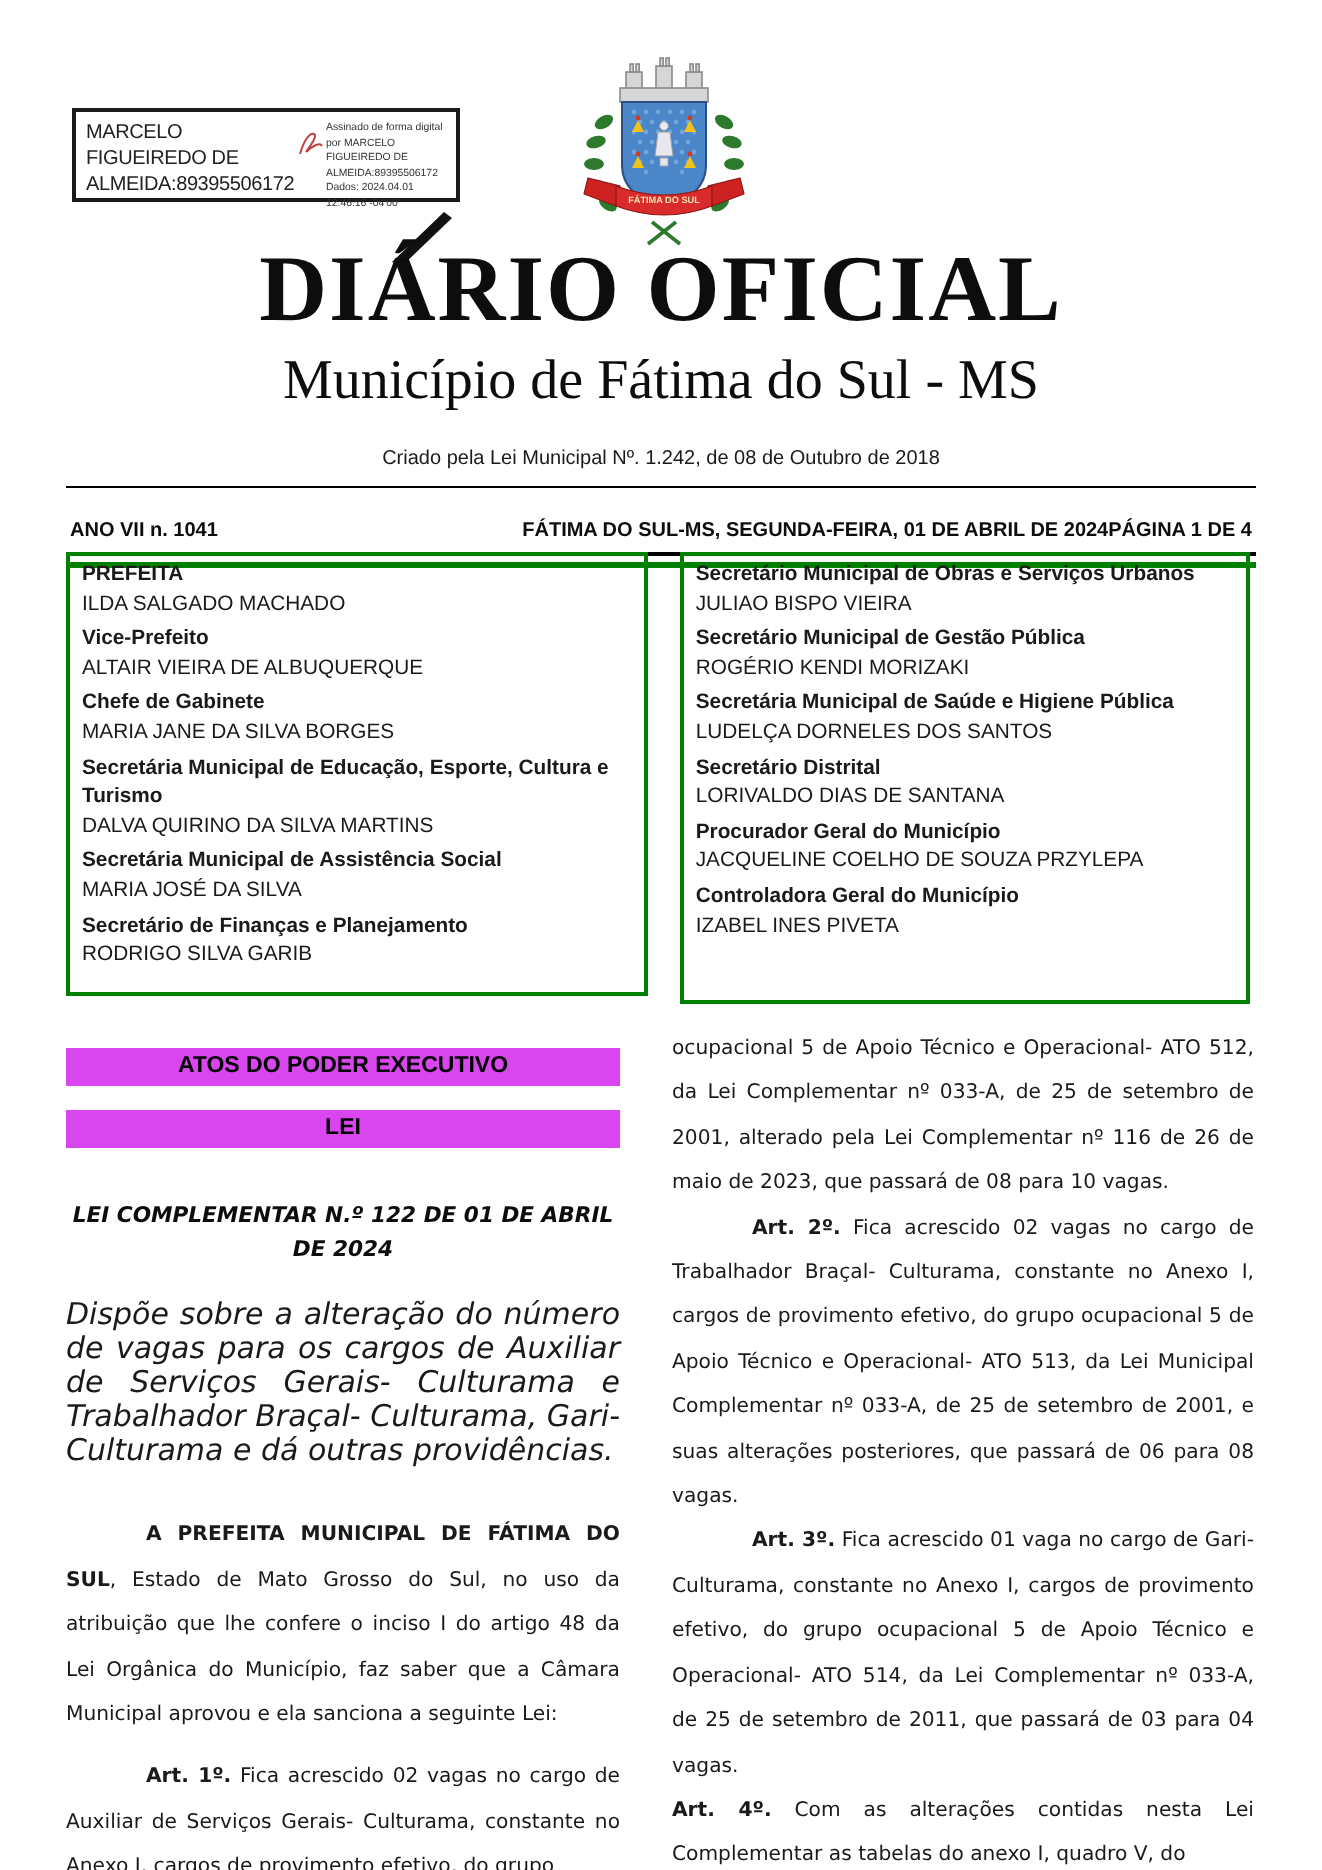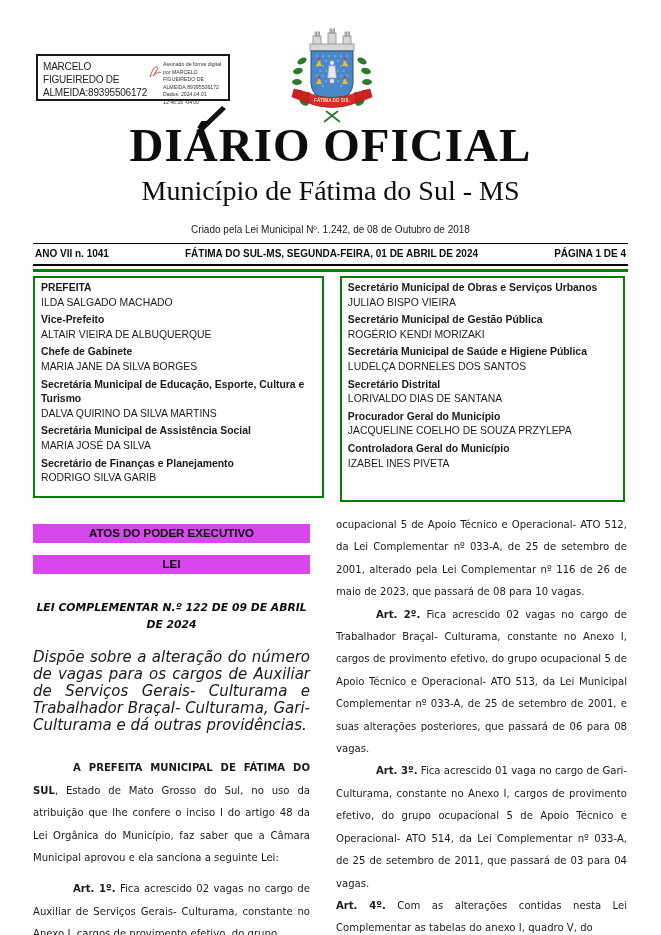--- a/index.html
+++ b/index.html
@@ -17,22 +17,22 @@
   
   .pen-mark{position:absolute;left:192px;top:103px;width:40px;height:30px;}
 
   
   .title{position:absolute;left:0;right:0;top:118px;text-align:center;font-family:"Liberation Serif",serif;font-weight:bold;font-size:47px;letter-spacing:1px;color:#0d0d0d;}
   .subtitle{position:absolute;left:0;right:0;top:175px;text-align:center;font-family:"Liberation Serif",serif;font-size:28px;color:#0d0d0d;}
   .note{position:absolute;left:0;right:0;top:224px;text-align:center;font-size:10px;color:#1a1a1a;}
 
   
   .header-bar{position:absolute;left:33px;top:243px;width:595px;}
-  .header-row{border-top:1.5px solid #000;border-bottom:2.5px solid #000;display:flex;justify-content:space-between;align-items:center;padding:4px 2px 5px 2px;font-size:10px;font-weight:bold;color:#0d0d0d;}
-  .header-row .mid{text-align:center;flex:1;}
+  .header-row{border-top:1.5px solid #000;border-bottom:2.5px solid #000;display:flex;justify-content:space-between;align-items:center;padding:16px 2px 5px 2px;font-size:10px;font-weight:bold;color:#0d0d0d;}
+  .header-row .mid{text-align:right;flex:1;}
   .green-rule{height:2.5px;background:#008000;margin-top:3px;}
 
   
   .officials{position:absolute;left:33px;top:276px;width:592px;display:flex;gap:16px;}
   .off-box{border:2.5px solid #008000;box-sizing:border-box;padding:3px 6px 6px 6px;font-size:10.4px;line-height:14.6px;color:#1a1a1a;}
   .off-box.left{width:305px;height:222px;}
   .off-box.right{width:299px;height:226px;}
   .role{font-weight:bold;display:block;margin-top:3px;}
   .role.first{margin-top:0;}
   .name{display:block;}
@@ -209,21 +209,21 @@
       <span class="role">Procurador Geral do Município</span>
       <span class="name">JACQUELINE COELHO DE SOUZA PRZYLEPA</span>
       <span class="role">Controladora Geral do Município</span>
       <span class="name">IZABEL INES PIVETA</span>
     </div>
   </div>
 
   <div class="col-left">
     <div class="banner">ATOS DO PODER EXECUTIVO</div>
     <div class="banner second">LEI</div>
-    <div class="law-title">LEI COMPLEMENTAR N.º 122 DE 09 DE ABRIL DE 2024</div>
+    <div class="law-title">LEI COMPLEMENTAR N.º 122 DE 01 DE ABRIL DE 2024</div>
     <div class="law-summary">Dispõe sobre a alteração do número de vagas para os cargos de Auxiliar de Serviços Gerais- Culturama e Trabalhador Braçal- Culturama, Gari- Culturama e dá outras providências.</div>
     <p class="para indent gap-lg"><b>A PREFEITA MUNICIPAL DE FÁTIMA DO SUL</b><span>, Estado de Mato Grosso do Sul, no uso da atribuição que lhe confere o inciso I do artigo 48 da Lei Orgânica do Município, faz saber que a Câmara Municipal aprovou e ela sanciona a seguinte Lei:</span></p>
     <p class="para indent gap-sm"><b>Art. 1º.</b><span> Fica acrescido 02 vagas no cargo de Auxiliar de Serviços Gerais- Culturama, constante no Anexo I, cargos de provimento efetivo, do grupo</span></p>
   </div>
 
   <div class="col-right">
     <p class="para"><b></b><span>ocupacional 5 de Apoio Técnico e Operacional- ATO 512, da Lei Complementar nº 033-A, de 25 de setembro de 2001, alterado pela Lei Complementar nº 116 de 26 de maio de 2023, que passará de 08 para 10 vagas.</span></p>
     <p class="para indent"><b>Art. 2º.</b><span> Fica acrescido 02 vagas no cargo de Trabalhador Braçal- Culturama, constante no Anexo I, cargos de provimento efetivo, do grupo ocupacional 5 de Apoio Técnico e Operacional- ATO 513, da Lei Municipal Complementar nº 033-A, de 25 de setembro de 2001, e suas alterações posteriores, que passará de 06 para 08 vagas.</span></p>
     <p class="para indent"><b>Art. 3º.</b><span> Fica acrescido 01 vaga no cargo de Gari- Culturama, constante no Anexo I, cargos de provimento efetivo, do grupo ocupacional 5 de Apoio Técnico e Operacional- ATO 514, da Lei Complementar nº 033-A, de 25 de setembro de 2011, que passará de 03 para 04 vagas.</span></p>
     <p class="para"><b>Art. 4º.</b><span> Com as alterações contidas nesta Lei Complementar as tabelas do anexo I, quadro V, do</span></p>

